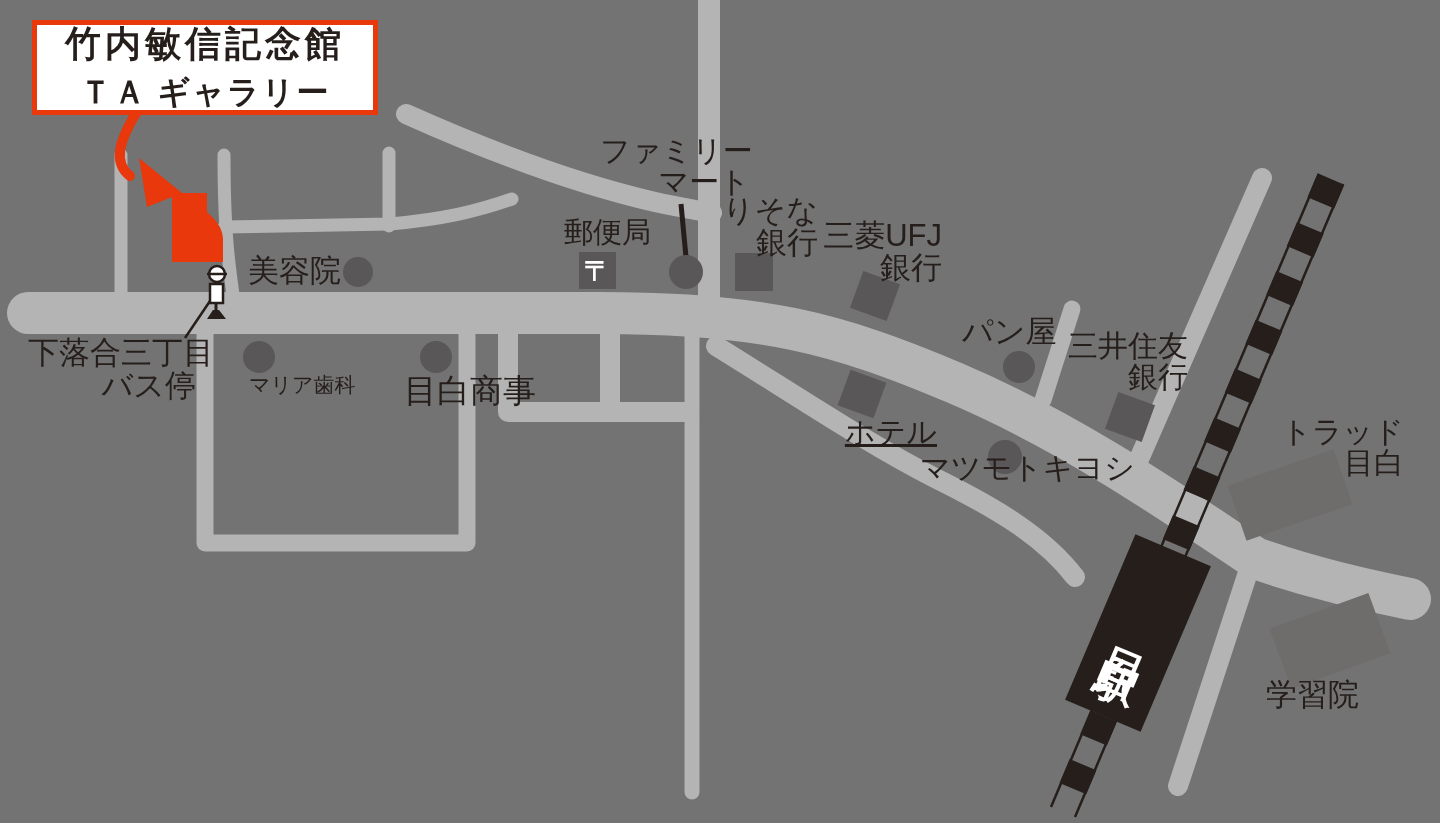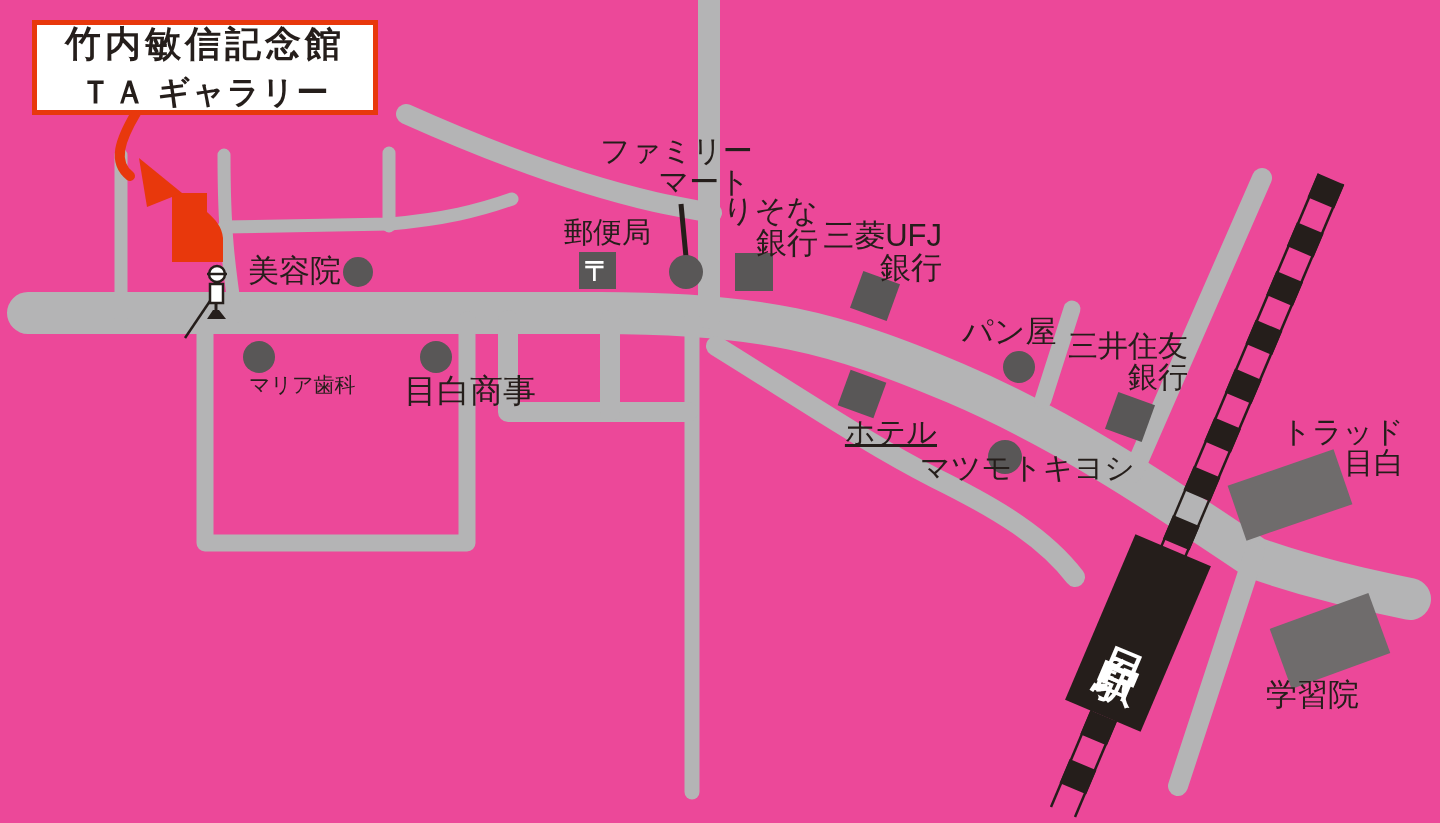--- a/index.html
+++ b/index.html
@@ -1,17 +1,17 @@
 <!DOCTYPE html>
 <html style="--accent-red: #e8380c; --road-gray: #b4b4b5; --marker-gray: #595757; --building-gray: #6f6c6c; --ink-black: #251e1b;"><head>
 <meta charset="utf-8">
 <style>
   html,body{margin:0;padding:0;background:#fff;}
   #map{
-    position:relative;width:1440px;height:823px;background:#ec4899;overflow:hidden;
+    position:relative;width:1440px;height:823px;background:#737373;overflow:hidden;
     font-family:"Liberation Sans","DejaVu Sans",sans-serif;
     color:var(--ink-black,#251e1b);
   }
   #map svg{position:absolute;left:0;top:0;}
   .road{fill:none;stroke:var(--road-gray,#b4b4b5);stroke-linecap:round;stroke-linejoin:round;}
   .rail-edge{stroke:var(--ink-black,#251e1b);stroke-width:2.5;}
   .rail-dash{stroke:var(--ink-black,#251e1b);stroke-width:29;stroke-dasharray:26 27;fill:none;}
   .marker{fill:var(--marker-gray,#595757);}
   .building{fill:var(--building-gray,#6f6c6c);}
   .red-fill{fill:var(--accent-red,#e8380c);}
@@ -128,20 +128,24 @@
   <div class="lbl r" style="left:702px;top:195px;width:116px;font-size:31px;">
     <div>りそな</div>
     <div>銀行</div>
   </div>
 
   <div class="lbl r" style="left:800px;top:220px;width:142px;font-size:31px;">
     <div>三菱UFJ</div>
     <div>銀行</div>
   </div>
 
+  <div class="lbl r" style="left:28px;top:336px;width:168px;font-size:31px;line-height:1.07;">
+    <div>下落合三丁目</div>
+    <div>バス停</div>
+  </div>
 
   <div class="lbl" style="left:249px;top:374px;font-size:21px;">マリア歯科</div>
   <div class="lbl" style="left:404px;top:374px;font-size:33px;">目白商事</div>
   <div class="lbl" style="left:962px;top:316px;font-size:31px;">パン屋</div>
 
   <div class="lbl r" style="left:1040px;top:330px;width:148px;font-size:30px;">
     <div>三井住友</div>
     <div>銀行</div>
   </div>
 

